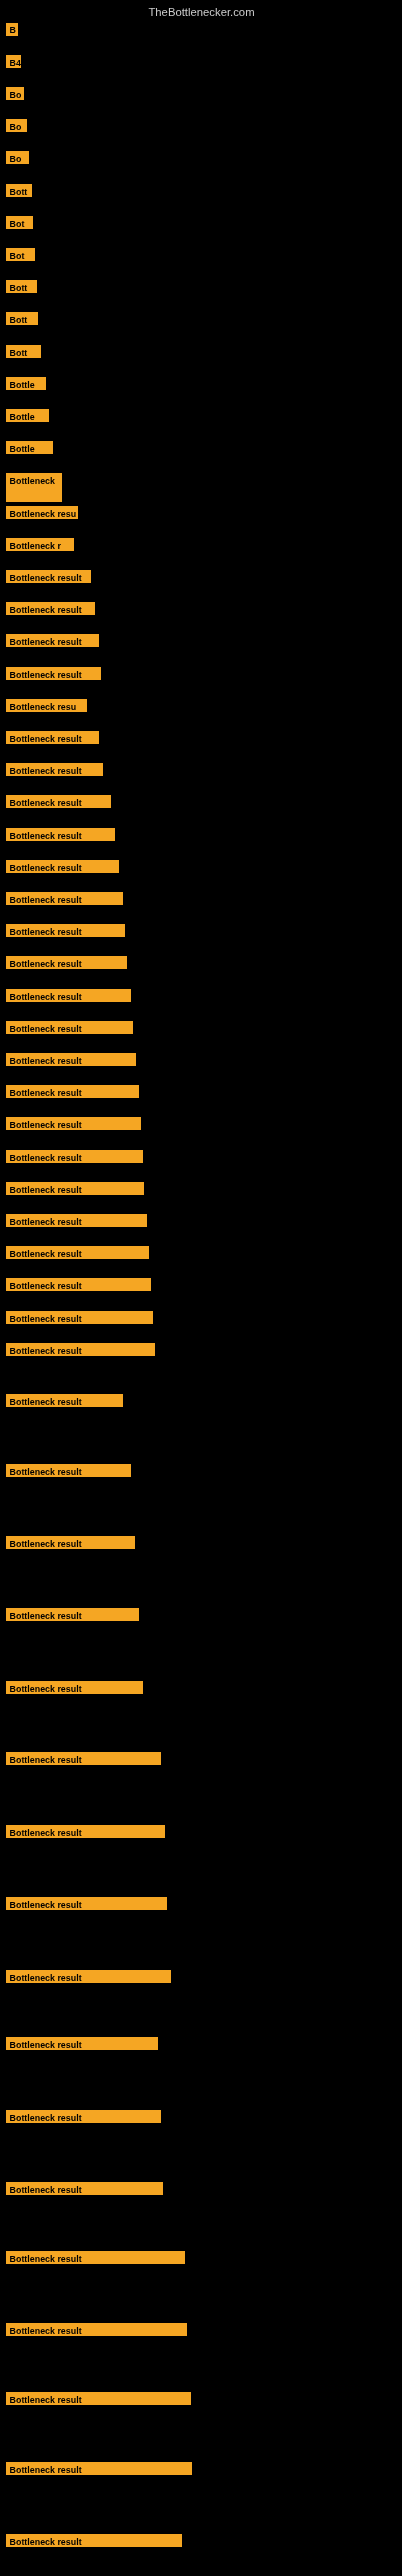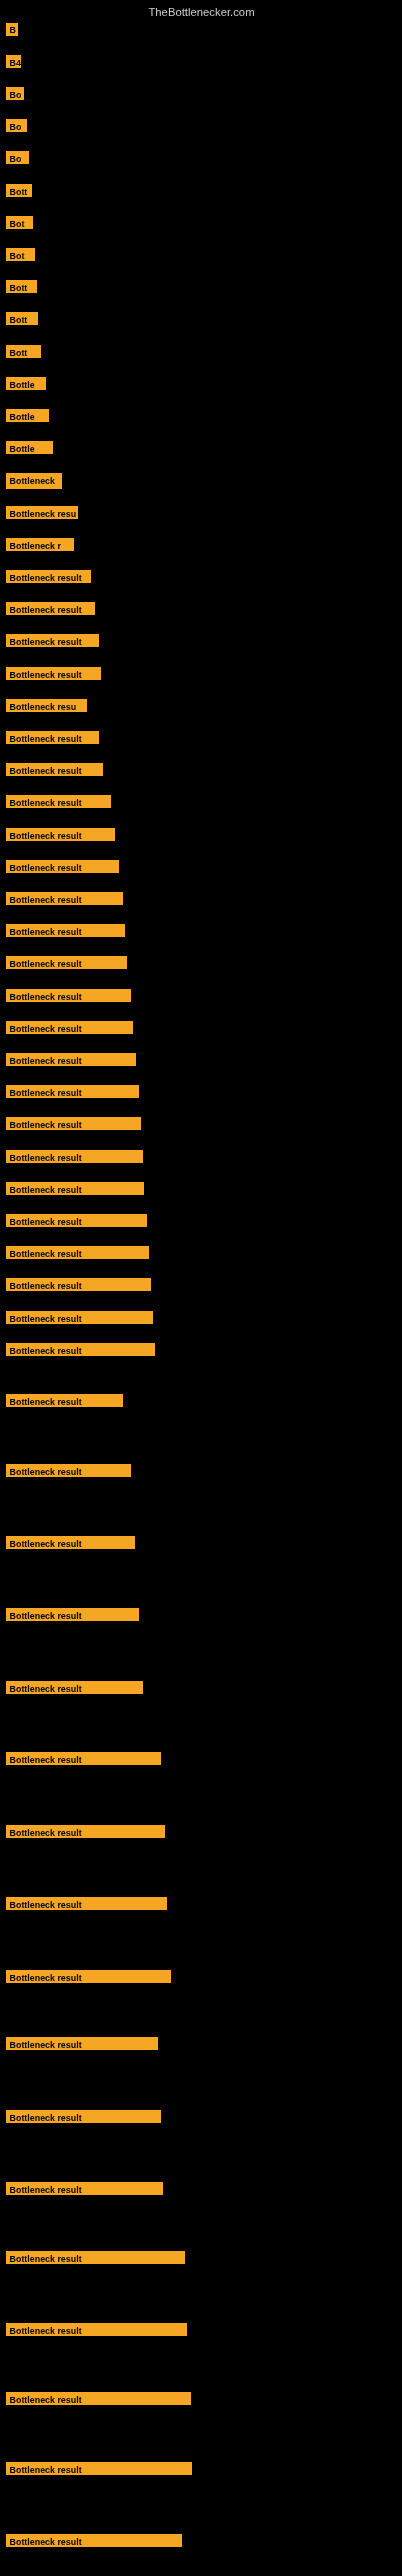--- a/index.html
+++ b/index.html
@@ -52,21 +52,21 @@
     <div class="bar-container" style="top: 151px; width: 22.5px;"><span class="bar-label" style="width: 22.5px; height: 13px; line-height: 13px;">Bo</span></div>
     <div class="bar-container" style="top: 184px; width: 26px;"><span class="bar-label" style="width: 26px; height: 13px; line-height: 13px;">Bott</span></div>
     <div class="bar-container" style="top: 216px; width: 27px;"><span class="bar-label" style="width: 27px; height: 13px; line-height: 13px;">Bot</span></div>
     <div class="bar-container" style="top: 248px; width: 29px;"><span class="bar-label" style="width: 29px; height: 13px; line-height: 13px;">Bot</span></div>
     <div class="bar-container" style="top: 280px; width: 31px;"><span class="bar-label" style="width: 31px; height: 13px; line-height: 13px;">Bott</span></div>
     <div class="bar-container" style="top: 312px; width: 32px;"><span class="bar-label" style="width: 32px; height: 13px; line-height: 13px;">Bott</span></div>
     <div class="bar-container" style="top: 345px; width: 35px;"><span class="bar-label" style="width: 35px; height: 13px; line-height: 13px;">Bott</span></div>
     <div class="bar-container" style="top: 377px; width: 40px;"><span class="bar-label" style="width: 40px; height: 13px; line-height: 13px;">Bottle</span></div>
     <div class="bar-container" style="top: 409px; width: 43px;"><span class="bar-label" style="width: 43px; height: 13px; line-height: 13px;">Bottle</span></div>
     <div class="bar-container" style="top: 441px; width: 47px;"><span class="bar-label" style="width: 47px; height: 13px; line-height: 13px;">Bottle</span></div>
-    <div class="bar-container" style="top: 473px; width: 56px;"><span class="bar-label" style="width: 56px; height: 16px; line-height: 13px;">Bottleneck</span></div>
+    <div class="bar-container" style="top: 473px; width: 56px;"><span class="bar-label" style="width: 56px; height: 29px; line-height: 13px;">Bottleneck</span></div>
     <div class="bar-container" style="top: 506px; width: 72px;"><span class="bar-label" style="width: 72px; height: 13px; line-height: 13px;">Bottleneck resu</span></div>
     <div class="bar-container" style="top: 538px; width: 68px;"><span class="bar-label" style="width: 68px; height: 13px; line-height: 13px;">Bottleneck r</span></div>
     <div class="bar-container" style="top: 570px; width: 85px;"><span class="bar-label" style="width: 85px; height: 13px; line-height: 13px;">Bottleneck result</span></div>
     <div class="bar-container" style="top: 602px; width: 89px;"><span class="bar-label" style="width: 89px; height: 13px; line-height: 13px;">Bottleneck result</span></div>
     <div class="bar-container" style="top: 634px; width: 93px;"><span class="bar-label" style="width: 93px; height: 13px; line-height: 13px;">Bottleneck result</span></div>
     <div class="bar-container" style="top: 667px; width: 95px;"><span class="bar-label" style="width: 95px; height: 13px; line-height: 13px;">Bottleneck result</span></div>
     <div class="bar-container" style="top: 699px; width: 81px;"><span class="bar-label" style="width: 81px; height: 13px; line-height: 13px;">Bottleneck resu</span></div>
     <div class="bar-container" style="top: 731px; width: 93px;"><span class="bar-label" style="width: 93px; height: 13px; line-height: 13px;">Bottleneck result</span></div>
     <div class="bar-container" style="top: 763px; width: 97px;"><span class="bar-label" style="width: 97px; height: 13px; line-height: 13px;">Bottleneck result</span></div>
     <div class="bar-container" style="top: 795px; width: 105px;"><span class="bar-label" style="width: 105px; height: 13px; line-height: 13px;">Bottleneck result</span></div>

